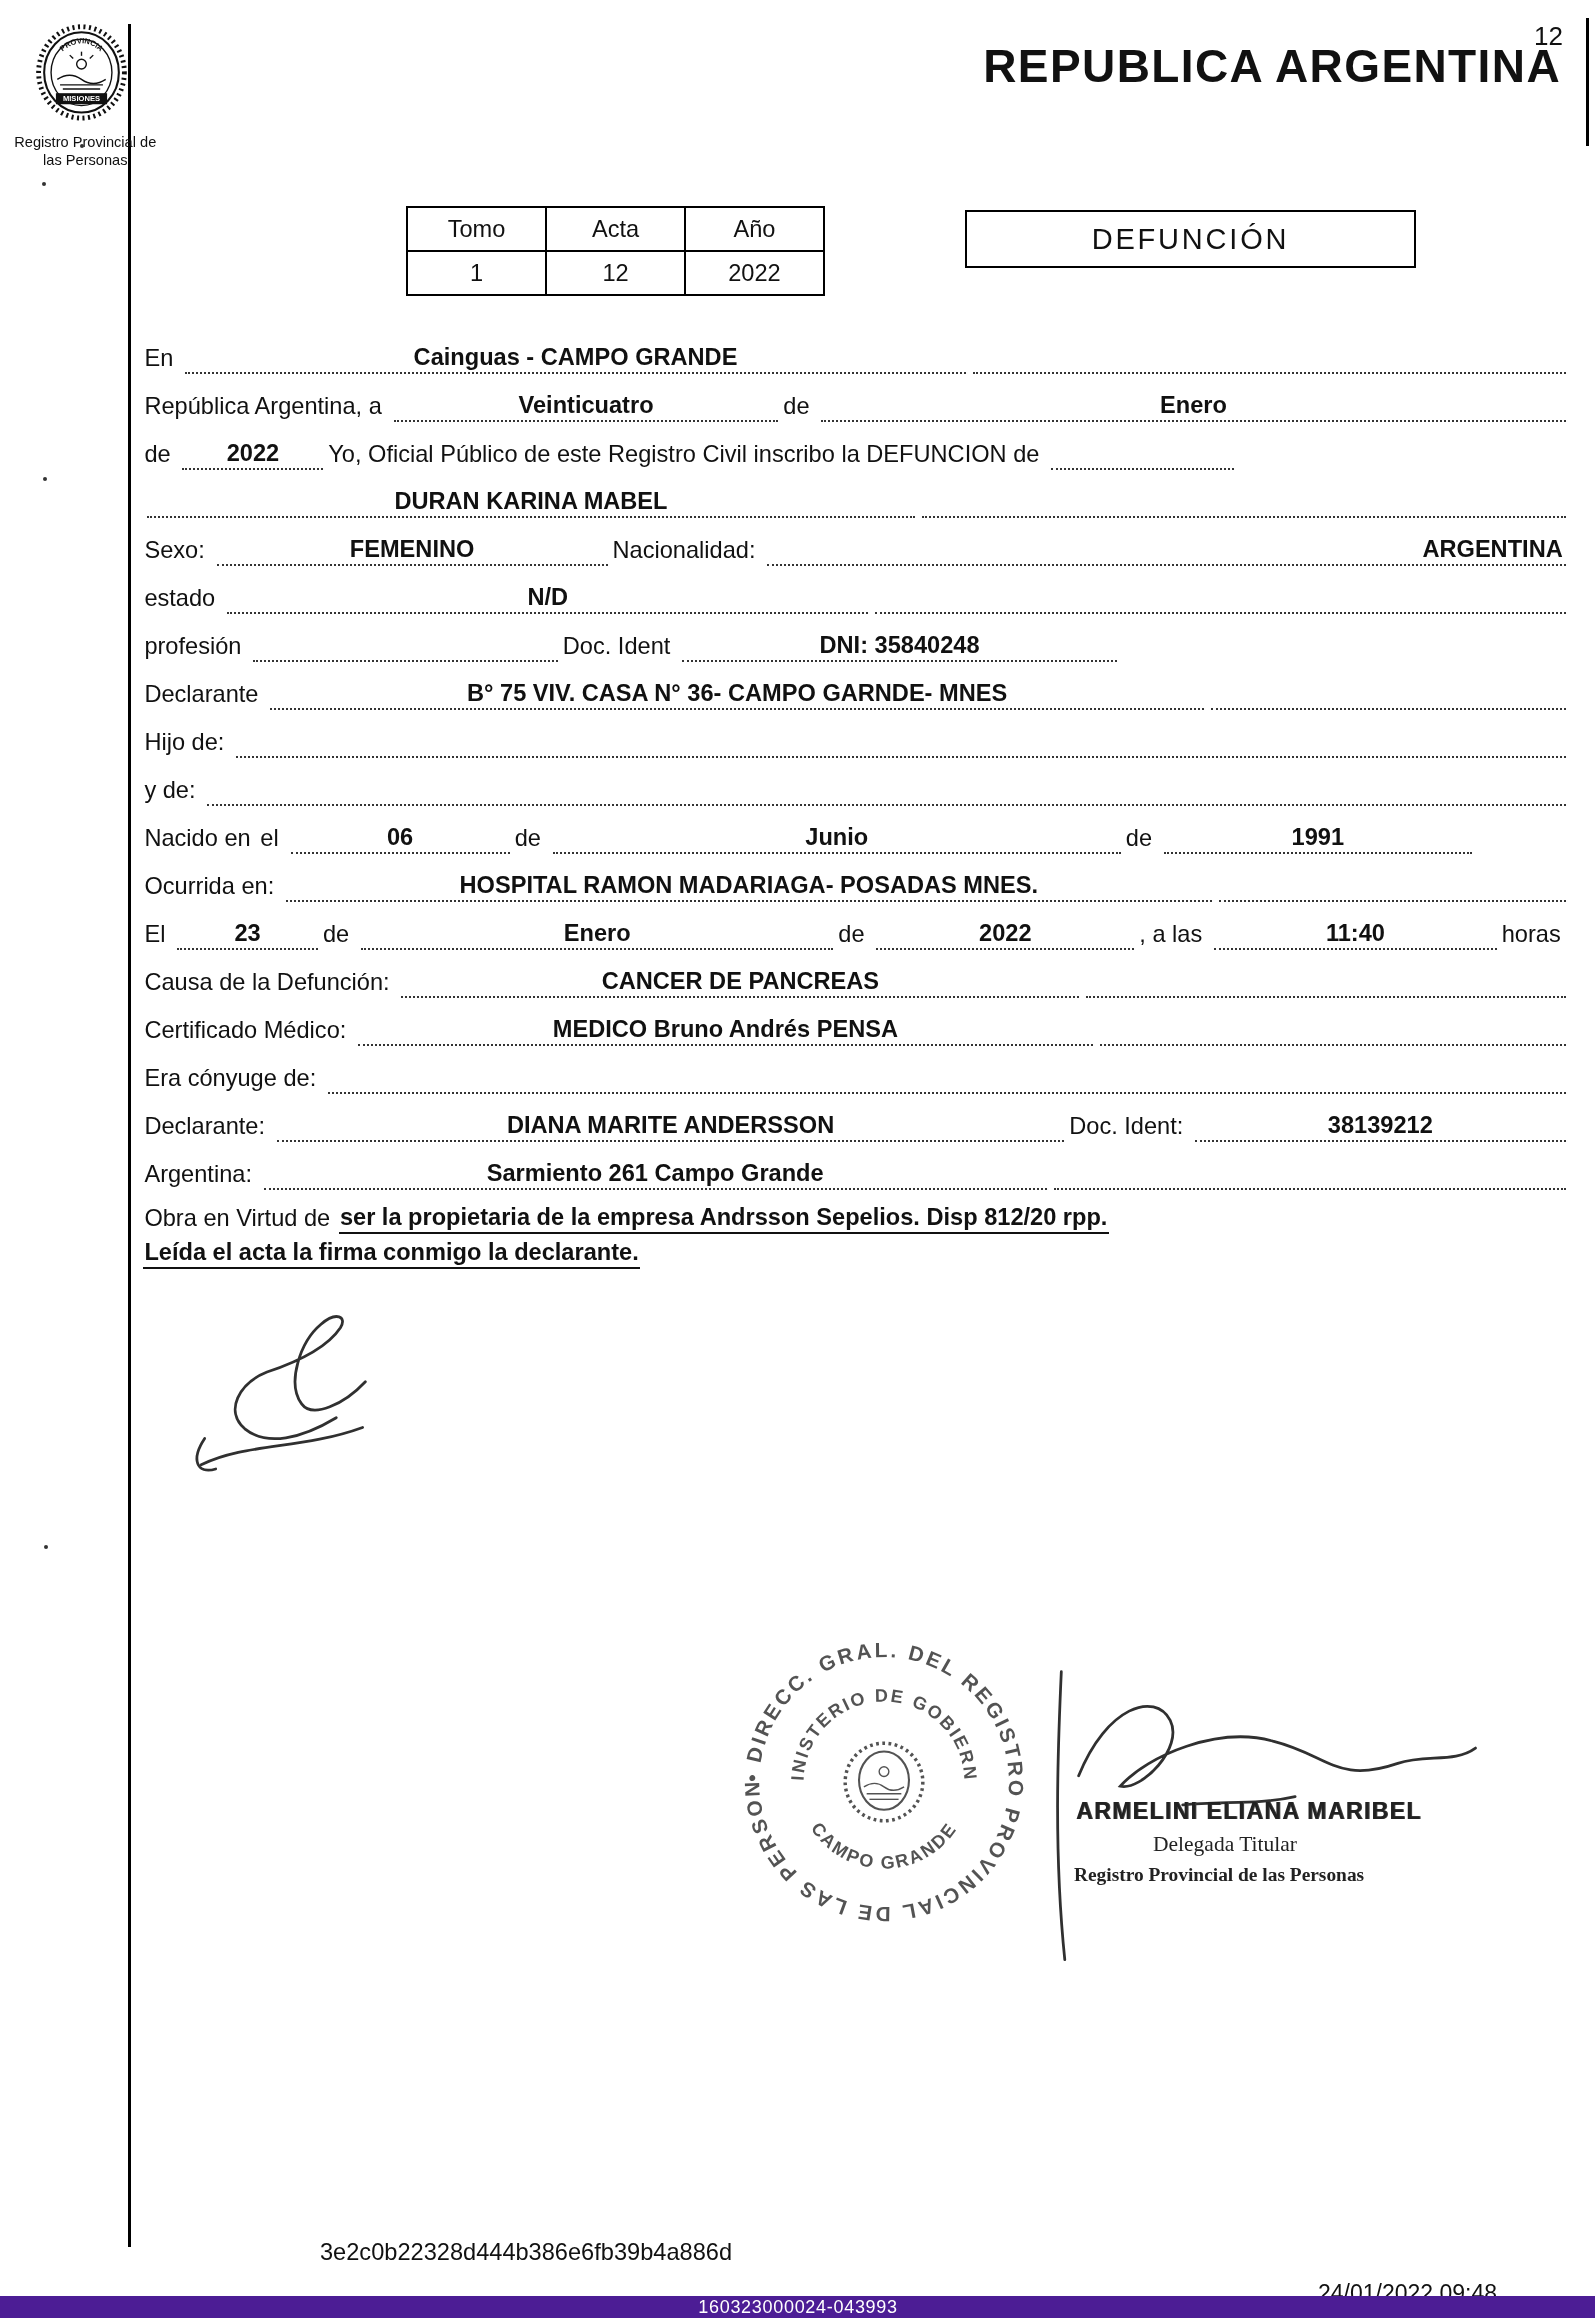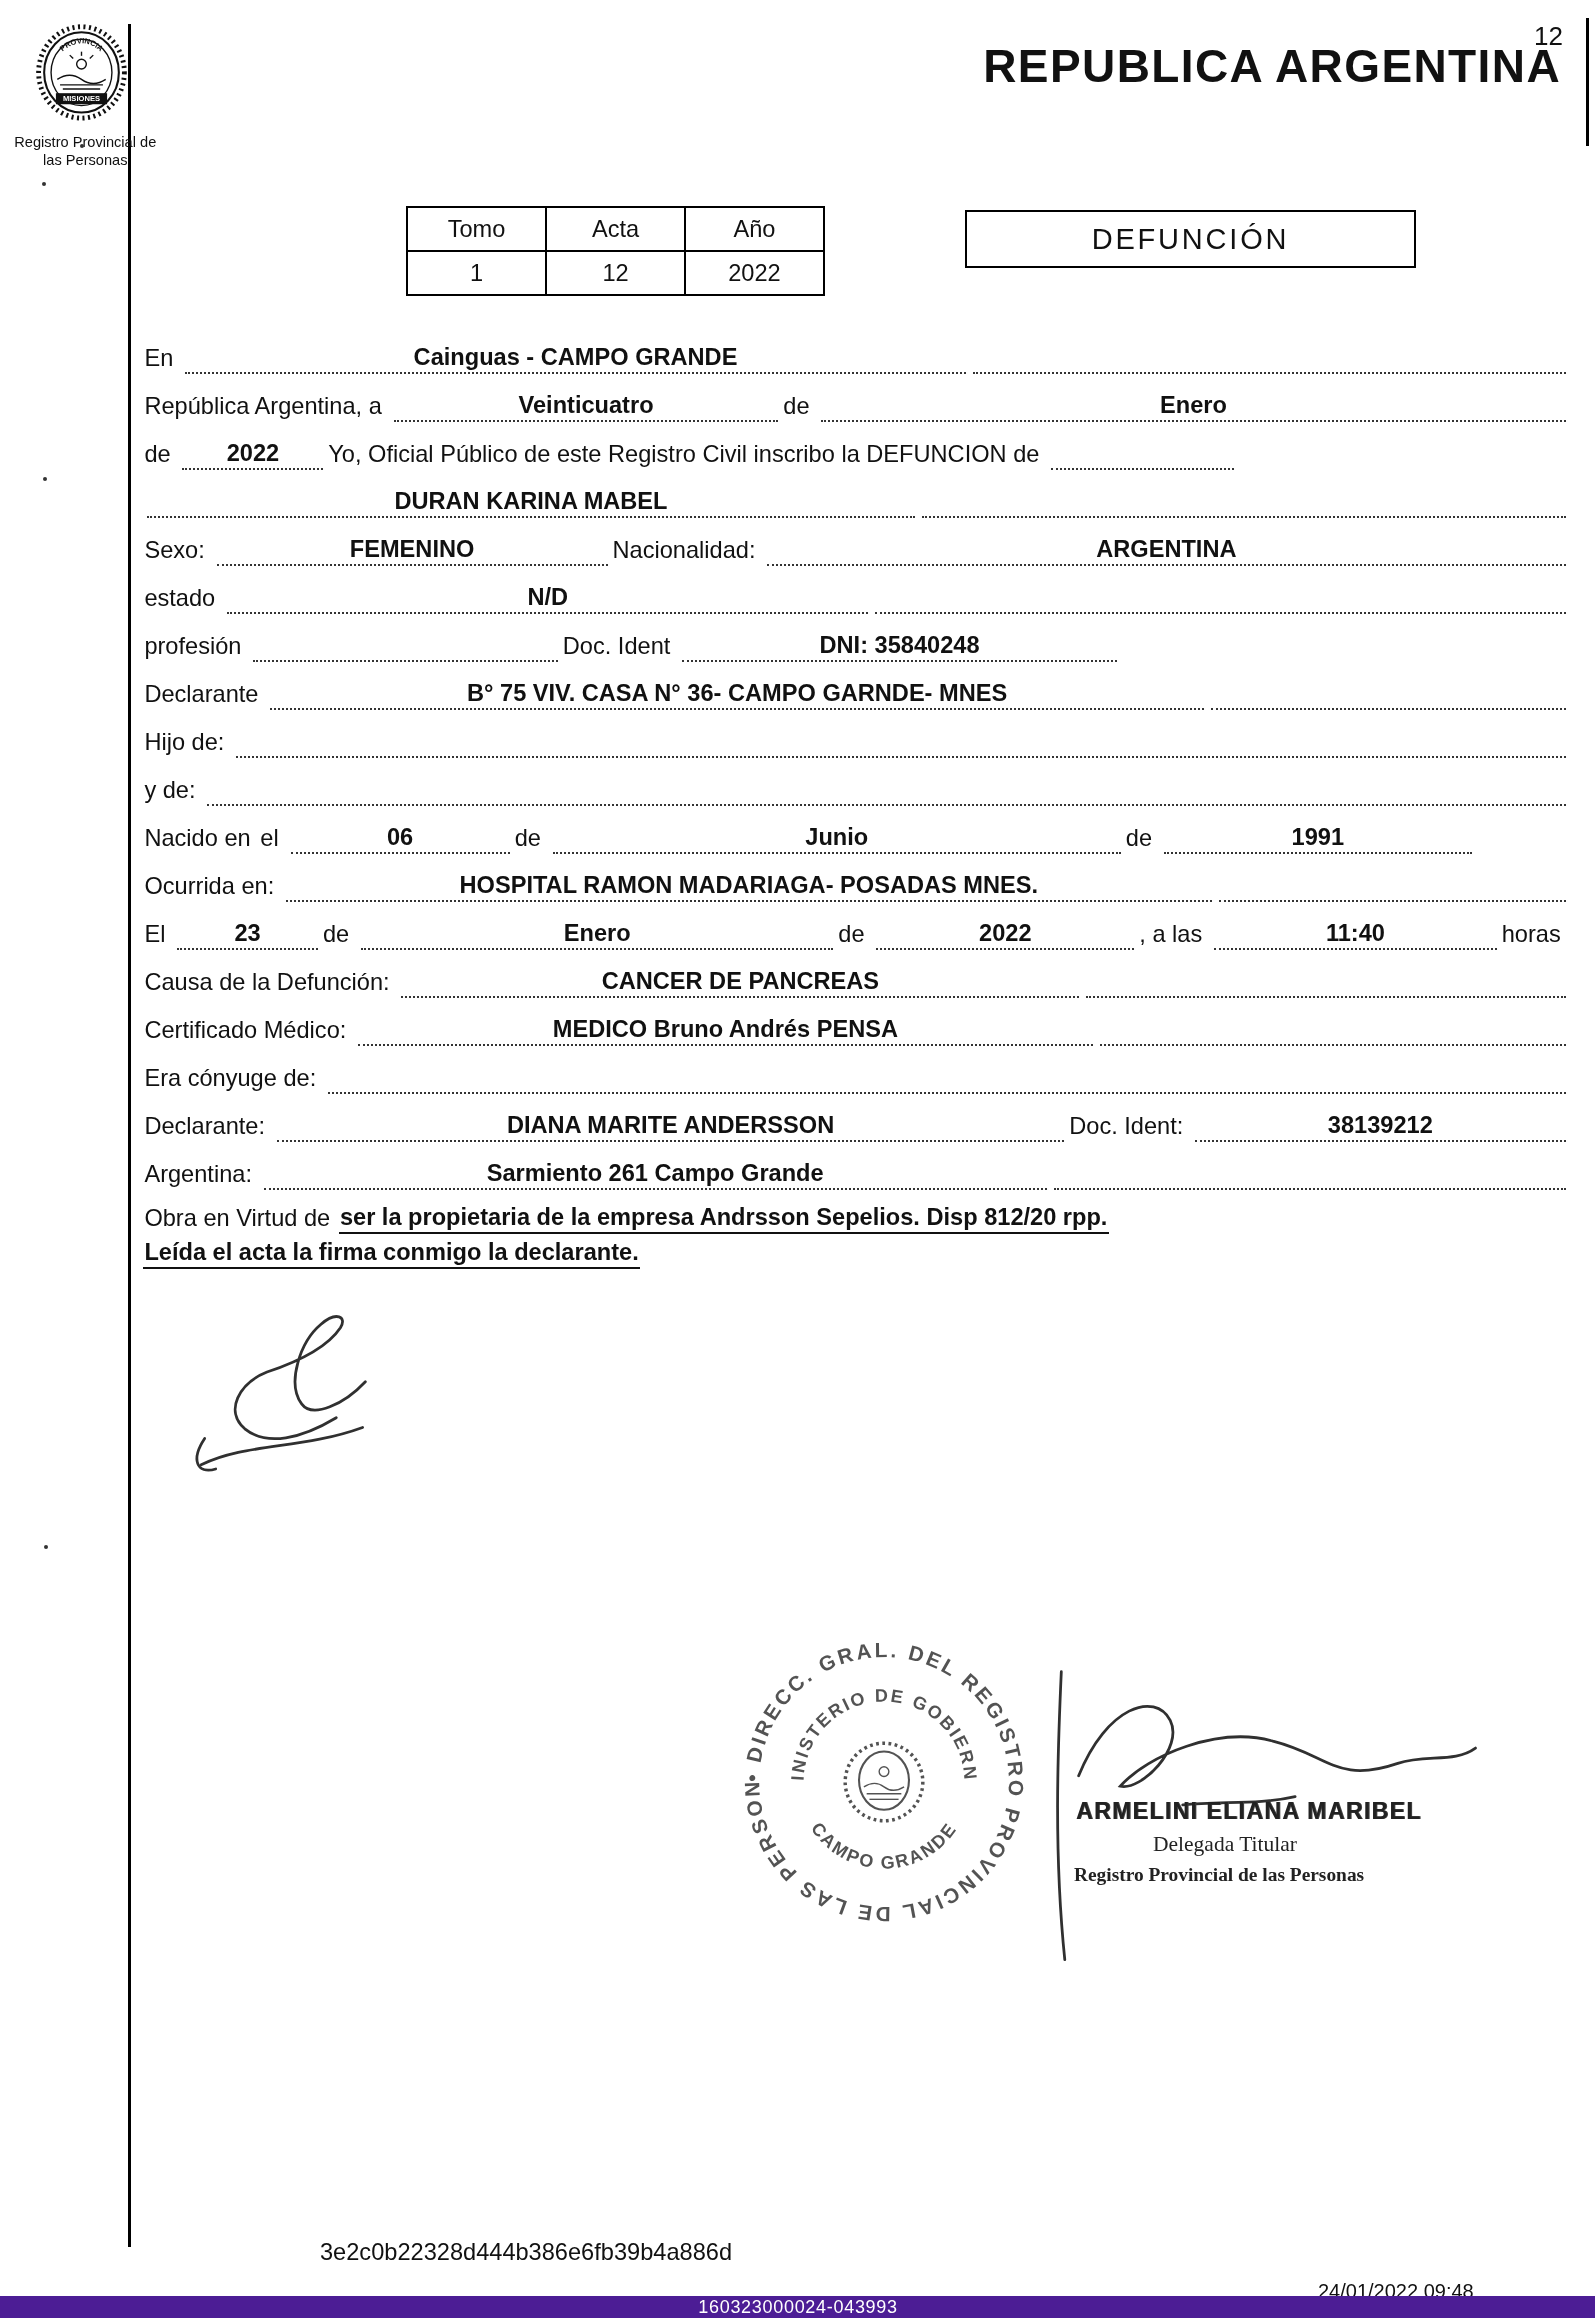--- a/index.html
+++ b/index.html
@@ -44,21 +44,21 @@
     font-size:23.6px; font-weight:bold; border-bottom:2.1px solid #111;
     padding:0 1.4px 0.7px 1.4px; white-space:nowrap;
   }
 
   
   .sig-name { font-size:23px; font-weight:bold; letter-spacing:1.4px; color:#222; text-shadow:1px 0 #444; }
   .sig-role { font-size:21.5px; font-family:"Liberation Serif", serif; color:#222; }
   .sig-org  { font-size:19.4px; font-weight:bold; font-family:"Liberation Serif", serif; color:#222; }
 
   .doc-hash { font-size:23.6px; }
-  .print-ts { font-size:20px; }
+  .print-ts { font-size:23px; }
 
   .footer-bar {
     left:0; top:2296px; width:1596px; height:23px; background:#4c1d95;
     color:#fff; text-align:center; font-size:18px; line-height:23px; letter-spacing:0.7px;
   }
 
   .artifact-dot { width:4.2px; height:4.2px; background:#333; border-radius:50%; }
 </style>
 </head>
 <body>
@@ -130,21 +130,21 @@
         <span class="fvalue" style="flex-grow: 0.3;"></span>
       </div>
       <div class="frow">
         <span class="fvalue" style="flex-grow: 1;">DURAN KARINA MABEL</span>
         <span class="fvalue" style="flex-grow: 1.3;"></span>
       </div>
       <div class="frow">
         <span class="flabel">Sexo:</span>
         <span class="fvalue" style="flex-grow: 0.6;">FEMENINO</span>
         <span class="flabel">Nacionalidad:</span>
-        <span class="fvalue" style="flex-grow: 1.5;">ARGENTINA</span>
+        <span class="fvalue" style="flex-grow: 1.5; text-align: right;">ARGENTINA</span>
       </div>
       <div class="frow">
         <span class="flabel">estado</span>
         <span class="fvalue" style="flex-grow: 1;">N/D</span>
         <span class="fvalue" style="flex-grow: 1.15;"></span>
       </div>
       <div class="frow">
         <span class="flabel">profesión</span>
         <span class="fvalue" style="flex-grow: 1;"></span>
         <span class="flabel">Doc. Ident</span>

